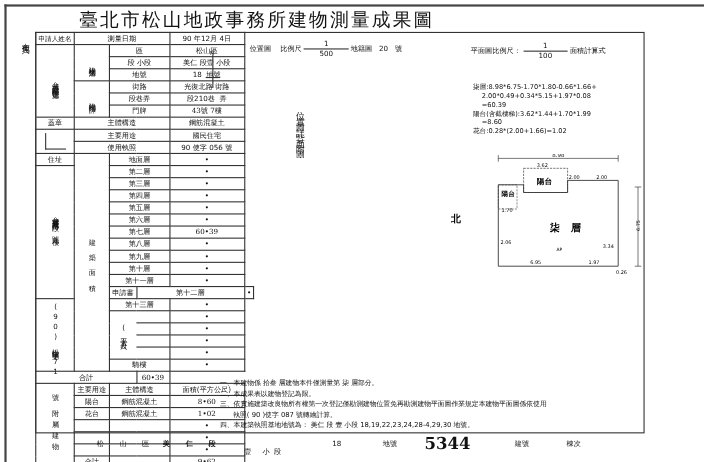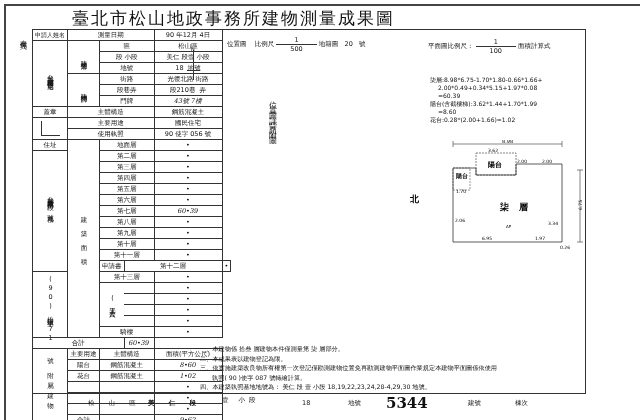--- a/index.html
+++ b/index.html
@@ -11,21 +11,21 @@
   table.main td{border:1px solid #333;padding:0 2px;height:10px;text-align:center;white-space:nowrap;}
   .outer{position:absolute;left:32px;top:29px;width:552px;height:363px;border:1px solid #333;}
   .vert{writing-mode:vertical-rl;text-orientation:upright;letter-spacing:1px;}
   .pos{position:absolute;font-size:6.5px;}
   .frac{display:inline-block;text-align:center;vertical-align:middle;}
   .frac span{display:block;padding:0 14px;}
   .frac .num{border-bottom:1px solid #333;}
   .formula{position:absolute;left:430px;top:76px;font-size:6px;line-height:8px;}
   .notes{position:absolute;left:200px;top:344px;font-size:6.2px;line-height:9.5px;}
   .footer{position:absolute;left:0;top:394px;width:552px;height:20px;font-size:7px;}
-  .hw{font-style:italic;font-family:"DejaVu Serif",serif;}
+  .hw{font-family:"DejaVu Serif",serif;}
   svg text{font-family:"DejaVu Sans",sans-serif;}
 </style>
 </head>
 <body>
 
 <div class="frame"></div>
 <div class="title">臺北市松山地政事務所建物測量成果圖</div>
 <div class="agent vert">右代理人：</div>
 
 <div class="outer"></div>
@@ -284,19 +284,19 @@
   <div>一、本建物係 拾叁 層建物本件僅測量第 柒 層部分。</div>
   <div>二、本成果表以建物登記為限。</div>
   <div>三、依實施建築改良物所有權第一次登記僅勘測建物位置免再勘測建物平面圖作業規定本建物平面圖係依使用</div>
   <div style="padding-left:12px">    執照( 90 )使字 087 號轉繪計算。</div>
   <div>四、本建築執照基地地號為： 美仁 段 壹 小段 18,19,22,23,24,28-4,29,30 地號。</div>
 </div>
 
 <div class="footer">
   <span class="pos" style="left:88px;top:5px;letter-spacing:6px;">松 山 區</span>
   <span class="pos" style="left:148px;top:5px;letter-spacing:6px;font-weight:bold;">美 仁 段</span>
-  <span class="pos" style="left:222px;top:2px;letter-spacing:4px;">壹 小段</span>
+  <span class="pos" style="left:222px;top:13px;letter-spacing:4px;">壹 小段</span>
   <span class="pos" style="left:302px;top:5px;">18</span>
   <span class="pos" style="left:348px;top:5px;">地號</span>
   <span class="pos" style="left:386px;top:0px;font-size:15px;font-weight:bold;font-family:'DejaVu Serif',serif;">5344</span>
   <span class="pos" style="left:436px;top:5px;padding-left:32px;">建號</span>
   <span class="pos" style="left:515px;top:5px;">棟次</span>
 </div>
 
 </body></html>

